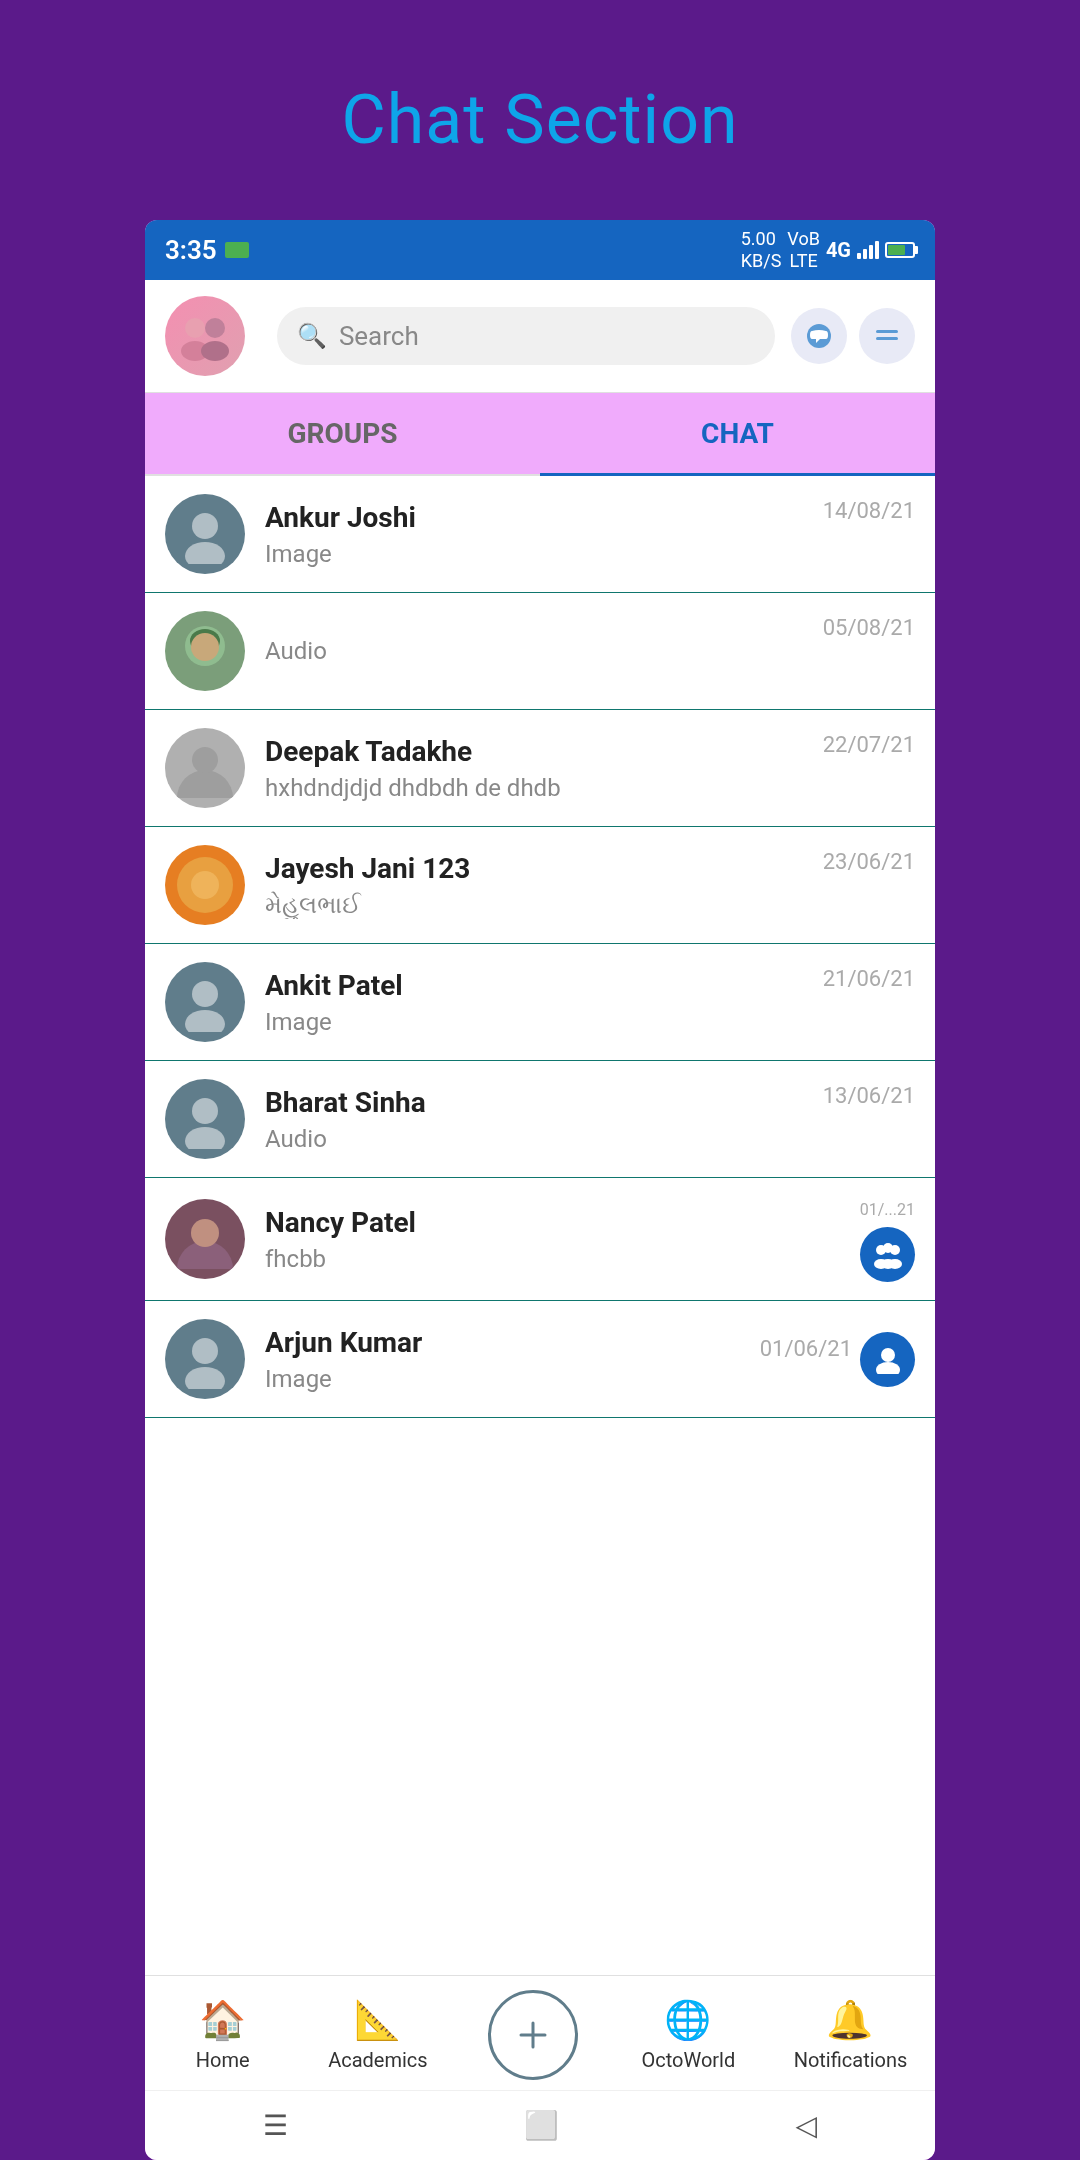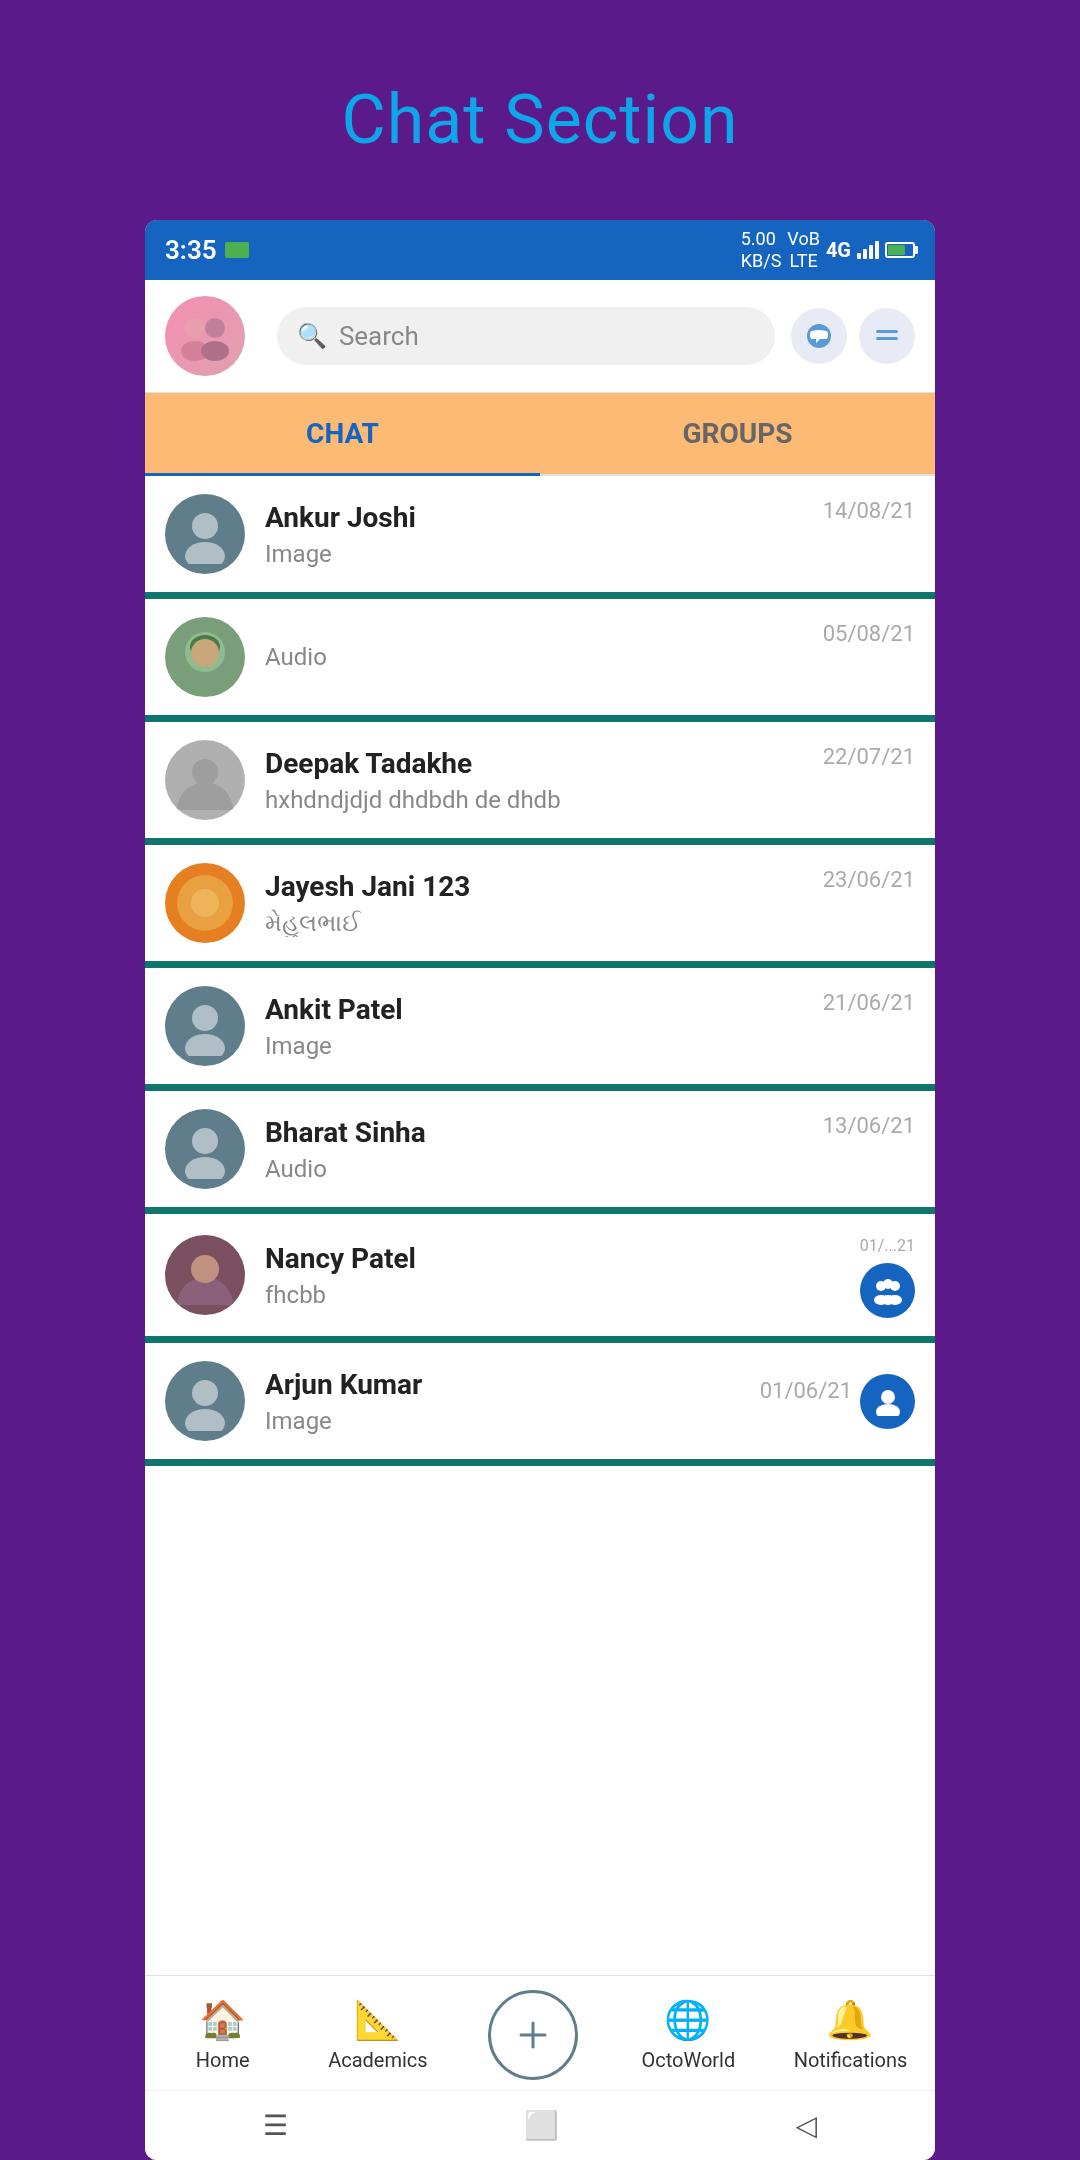--- a/index.html
+++ b/index.html
@@ -16,21 +16,21 @@
     .page-title {
       color: #0ea5e9;
       font-size: 68px;
       font-weight: 400;
       margin-top: 80px;
       margin-bottom: 60px;
       letter-spacing: 1px;
     }
     .phone-frame {
       width: 790px;
-      background: #fdba74;
+      background: #f0abfc;
       border-radius: 12px;
       overflow: hidden;
       display: flex;
       flex-direction: column;
       flex: 1;
     }
     
     .status-bar {
       background: #1565c0;
       height: 60px;
@@ -171,21 +171,21 @@
     
     .chat-list {
       flex: 1;
       overflow-y: auto;
       background: white;
     }
     .chat-item {
       display: flex;
       align-items: center;
       padding: 18px 20px;
-      border-bottom: 7px solid #0f766e;
+      border-bottom: 1px solid #0f766e;
       cursor: pointer;
       position: relative;
     }
     .chat-avatar {
       width: 80px;
       height: 80px;
       border-radius: 50%;
       background: #607d8b;
       flex-shrink: 0;
       display: flex;
@@ -326,25 +326,25 @@
       <div class="header-icon-btn">
         <svg width="30" height="30" viewBox="0 0 30 30" fill="none" xmlns="http://www.w3.org/2000/svg">
           <rect x="4" y="9" width="22" height="3" rx="1.5" fill="#5b9bd5"></rect>
           <rect x="4" y="16" width="22" height="3" rx="1.5" fill="#5b9bd5"></rect>
         </svg>
       </div>
     </div>
   </div>
 
   <div class="tabs">
+    <div class="tab">
+      <span>GROUPS</span>
+    </div>
     <div class="tab active">
       <span>CHAT</span>
-    </div>
-    <div class="tab">
-      <span>GROUPS</span>
     </div>
   </div>
 
   <div class="chat-list">
 
     <div class="chat-item">
       <div class="chat-avatar">
         <svg viewBox="0 0 60 60" xmlns="http://www.w3.org/2000/svg">
           <circle cx="30" cy="22" r="13" fill="#b0bec5"></circle>
           <ellipse cx="30" cy="52" rx="20" ry="14" fill="#b0bec5"></ellipse>

